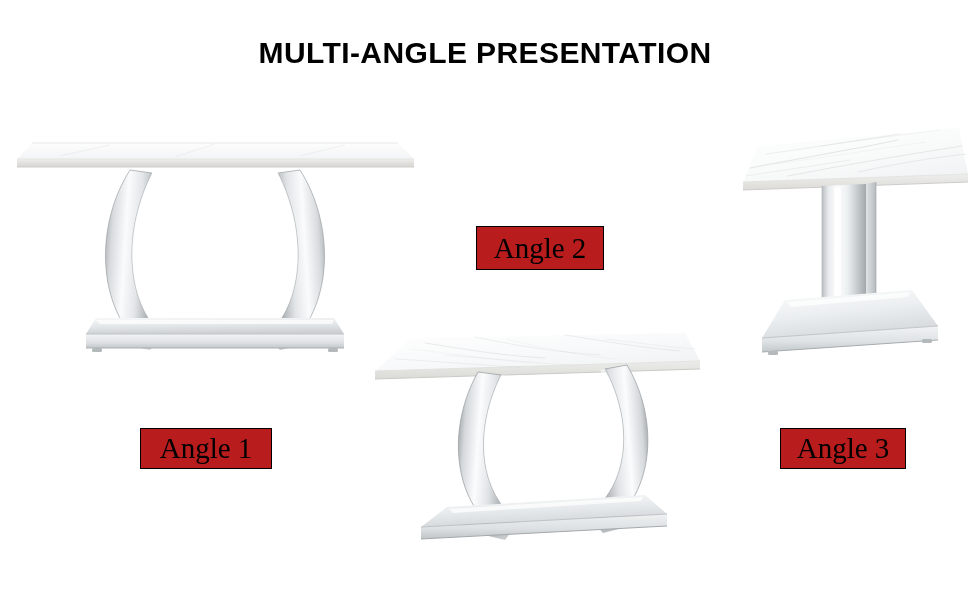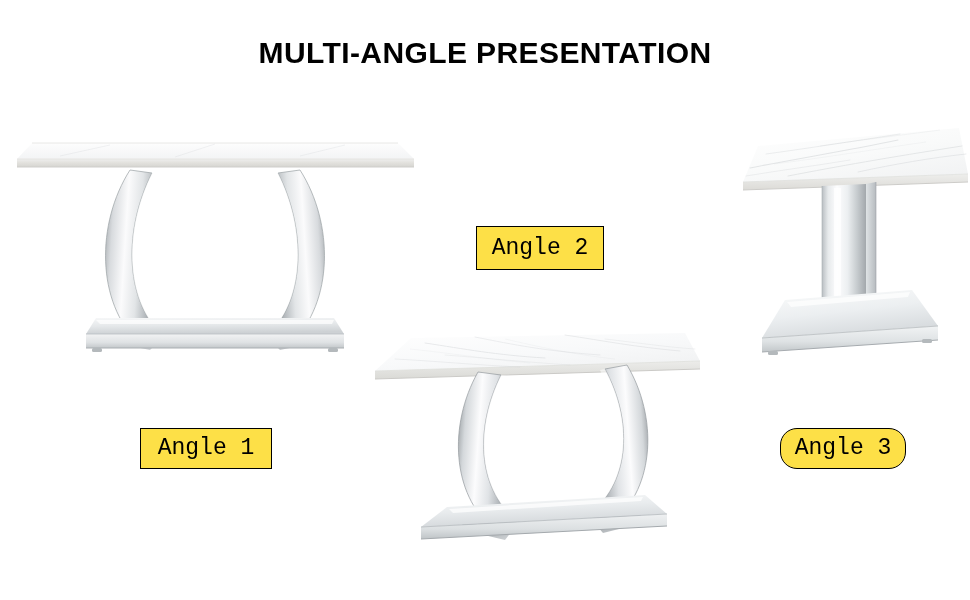--- a/index.html
+++ b/index.html
@@ -28,33 +28,33 @@
     font-size: 30px;
     font-weight: bold;
     letter-spacing: 0.4px;
     color: #000000;
     white-space: nowrap;
   }
   .angle-label {
     position: absolute;
     box-sizing: border-box;
     border: 1.5px solid #000000;
-    background: #fde047;
+    background: #b91c1c;
     display: flex;
     align-items: center;
     justify-content: center;
-    font-family: Liberation Mono, monospace;
-    font-size: 23px;
+    font-family: Liberation Serif, serif;
+    font-size: 29px;
     font-weight: normal;
     color: #000000;
     line-height: 1;
   }
   #label-angle-1 { left: 140px; top: 428px; width: 132px; height: 41px; }
   #label-angle-2 { left: 476px; top: 226px; width: 128px; height: 44px; }
-  #label-angle-3 { left: 780px; top: 428px; width: 126px; height: 41px; border-radius: 17px; }
+  #label-angle-3 { left: 780px; top: 428px; width: 126px; height: 41px; }
 
   .table-view {
     position: absolute;
   }
   #view-angle-1 { left: 0px;   top: 128px; width: 430px; height: 240px; }
   #view-angle-2 { left: 355px; top: 325px; width: 370px; height: 235px; }
   #view-angle-3 { left: 730px; top: 110px; width: 245px; height: 260px; }
 
   .table-view svg { display: block; width: 100%; height: 100%; }
 </style>

